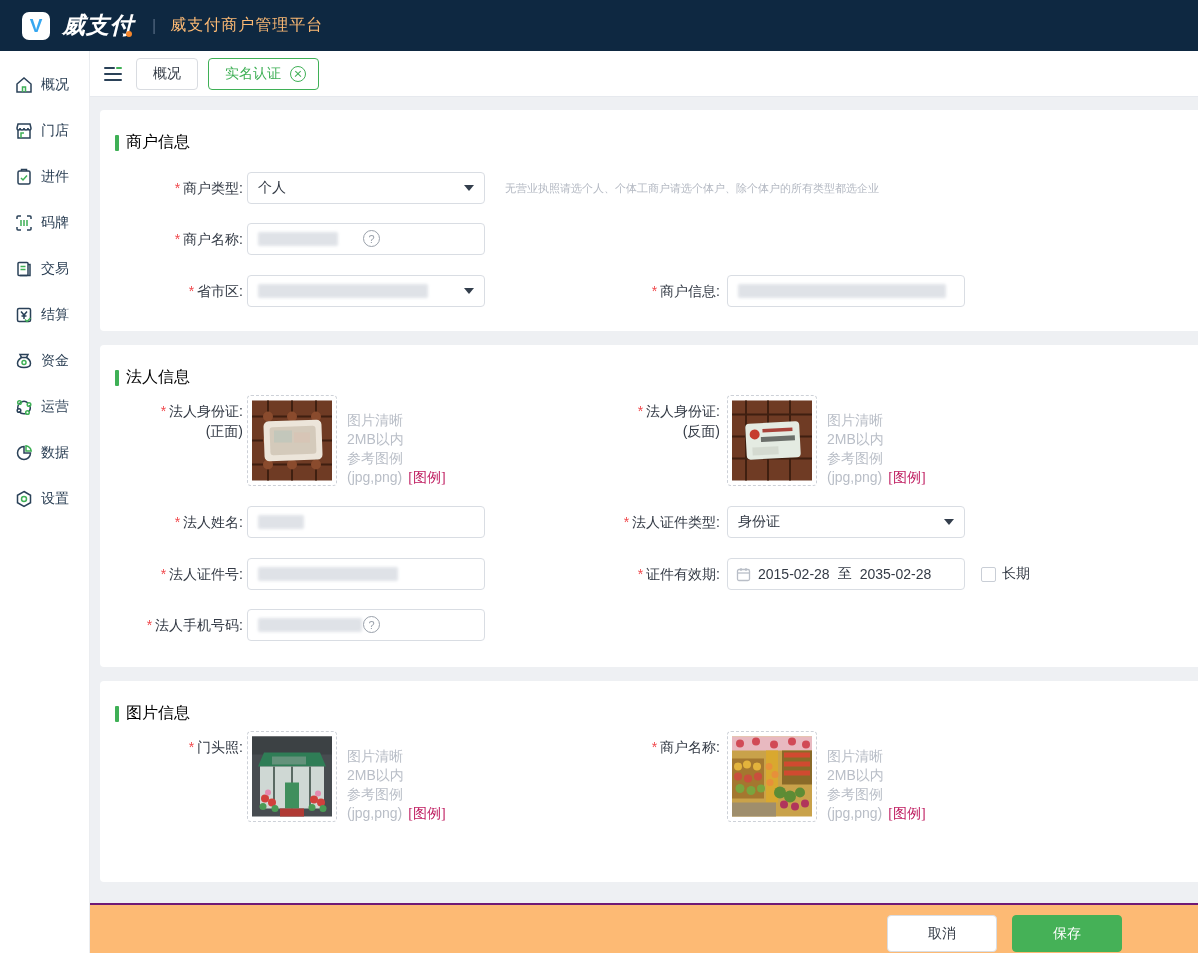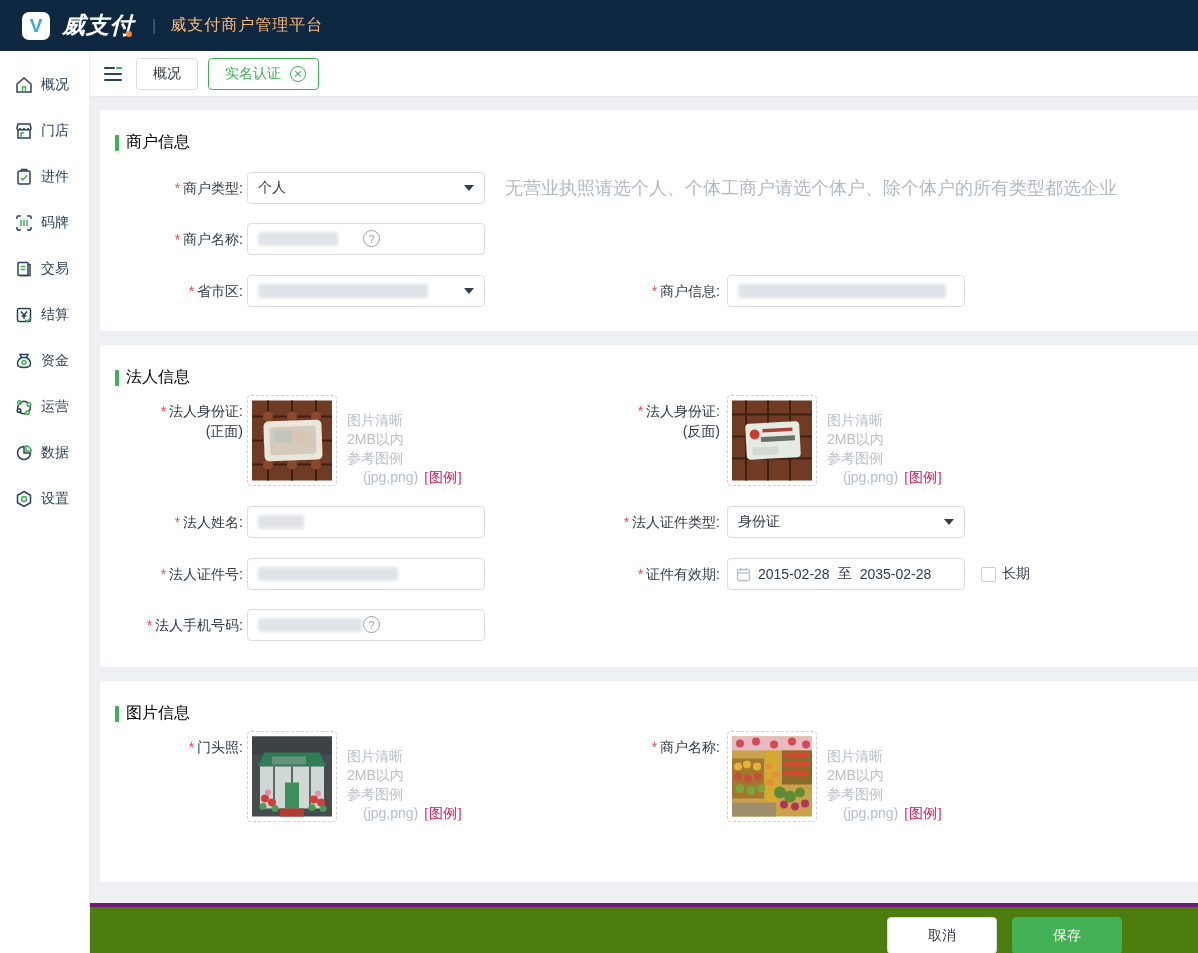--- a/index.html
+++ b/index.html
@@ -52,46 +52,46 @@
   .req { color:#f0484c; margin-right:3px; font-size:14px; }
   .l-label { left:0; width:128px; }
   .l-ctrl  { position:absolute; left:132px; top:0; }
   .r-label { left:440px; width:165px; }
   .r-ctrl  { position:absolute; left:612px; top:0; }
 
   .input, .select { width:238px; height:32px; border:1px solid #d9dde3; border-radius:4px; background:#fff; display:flex; align-items:center; padding:0 10px; font-size:14px; color:#333a45; position:relative; }
   .select { cursor:pointer; }
   .caret { position:absolute; right:10px; top:50%; transform:translateY(-50%); width:0; height:0; border-left:5px solid transparent; border-right:5px solid transparent; border-top:6px solid #333e4c; }
   .mask { height:14px; border-radius:2px; background:#c6ccd5; opacity:.55; filter:blur(1.5px); }
-  .hint-inline { position:absolute; left:390px; top:0; height:32px; line-height:32px; font-size:18px; color:#b3b8c2; white-space:nowrap; }
+  .hint-inline { position:absolute; left:390px; top:0; height:32px; line-height:32px; font-size:11px; color:#b3b8c2; white-space:nowrap; }
   .qmark { position:absolute; left:248px; top:7px; width:17px; height:17px; border:1px solid #9aa1ab; border-radius:50%; color:#9aa1ab; font-size:11px; line-height:16px; text-align:center; cursor:pointer; }
 
   
   .photo-row { position:absolute; height:92px; }
   .p-label { position:absolute; top:6px; font-size:14px; color:#333a45; text-align:right; line-height:20px; }
   .p-label-l { left:0; width:128px; }
   .p-label-r { left:440px; width:165px; }
   .photo-box { position:absolute; top:0; width:90px; height:91px; border:1.5px dashed #cdd1d8; border-radius:4px; background:#fff; padding:4px; cursor:pointer; }
   .photo-box svg { width:100%; height:100%; display:block; }
   .pb-l { left:132px; } .pb-r { left:612px; }
   .hints { position:absolute; top:16px; font-size:14px; color:#b9bec7; line-height:19px; }
   .hints-l { left:232px; } .hints-r { left:712px; }
-  .hint-last { display:flex;margin-left:16px; }
+  .hint-last { display:flex; }
   .example-link { color:#be185d; margin-left:6px; cursor:pointer;font-family:Liberation Serif, serif; }
 
   
   .daterange { width:238px; height:32px; border:1px solid #d9dde3; border-radius:4px; display:flex; align-items:center; padding:0 8px; font-size:14px; color:#333a45; }
   .cal-icon { width:15px; height:15px; margin-right:7px; flex:none; }
   .date-sep { margin:0 8px; color:#333a45; }
   .longterm { position:absolute; left:866px; top:7px; display:flex; align-items:center; cursor:pointer; }
   .checkbox { width:15px; height:15px; border:1px solid #c9ced6; border-radius:2px; background:#fff; margin-right:6px; }
   .longterm-label { font-size:14px; color:#333a45; }
 
   
-  .footer { position:absolute; left:90px; top:903px; width:1108px; height:50px; background:#4d7c0f; border-top:4px solid #701a75; }
+  .footer { position:absolute; left:90px; top:903px; width:1108px; height:50px; background:#fdba74; border-top:2px solid #701a75; }
   .btn { position:absolute; top:10px; height:37px; border-radius:4px; font-size:14px; display:flex; align-items:center; justify-content:center; cursor:pointer; }
   .btn-cancel { left:797px; width:110px; background:#fff; border:1px solid #d9dde3; color:#333a45; }
   .btn-save { left:922px; width:110px; background:#45b157; border:1px solid #45b157; color:#fff; }
 </style>
 </head>
 <body>
 
 <div class="app">
 
   <div class="header">

